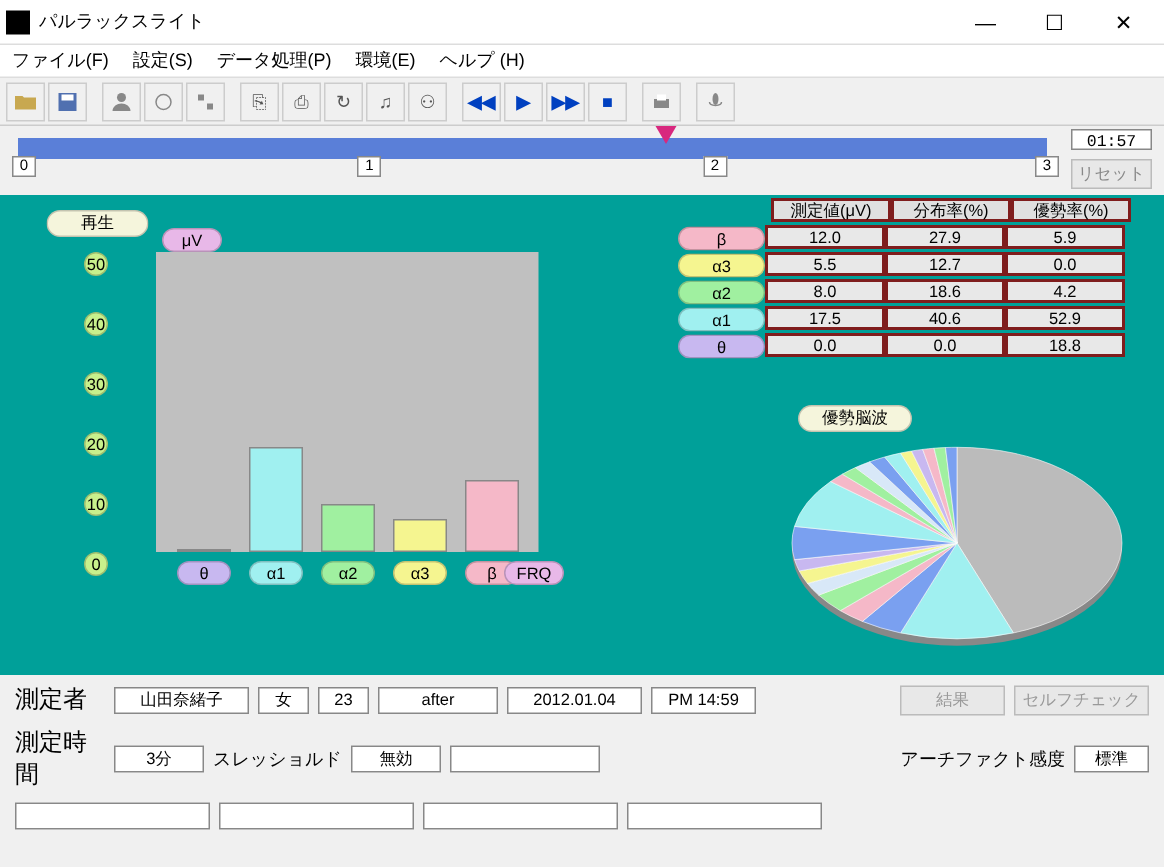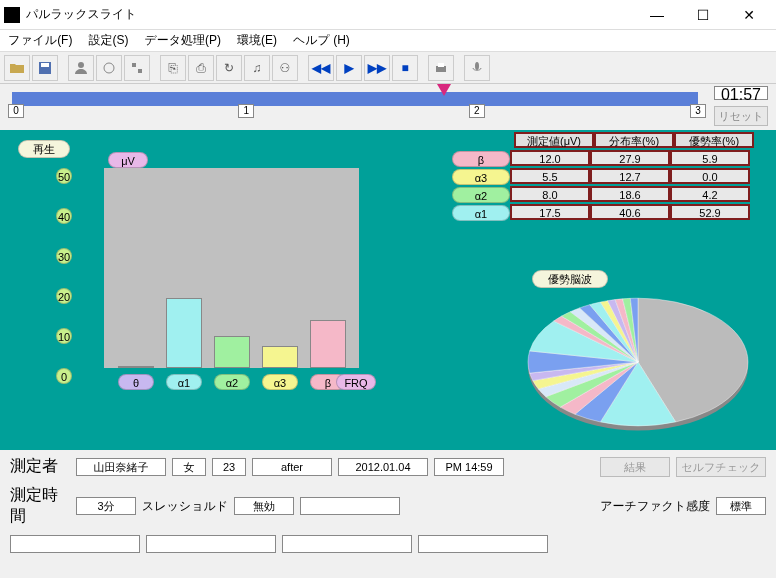--- a/index.html
+++ b/index.html
@@ -11,27 +11,27 @@
 .menubar { height: 22px; background: #fff; display: flex; align-items: center; padding: 0 4px; font-size: 12px; gap: 8px; border-bottom: 1px solid #ddd; }
 .menubar span { padding: 2px 4px; }
 .toolbar { height: 32px; background: #f0f0f0; display: flex; align-items: center; padding: 2px 4px; gap: 2px; border-bottom: 1px solid #ccc; }
 .tbtn { width: 26px; height: 26px; background: #f0f0f0; border: 1px solid #ccc; display: flex; align-items: center; justify-content: center; font-size: 12px; color: #555; }
 .tbtn.sep { border: none; width: 6px; background: transparent; }
 .tbtn svg { width: 16px; height: 16px; }
 .media-btn { color: #0040c0; font-weight: bold; }
 .progress-area { height: 46px; background: #f0f0f0; padding: 4px 8px; position: relative; }
 .progress-track { height: 14px; background: #5a7fd8; position: relative; margin: 4px 70px 0 4px; }
 .progress-marker { position: absolute; top: -8px; left: 62%; width: 0; height: 0; border-left: 7px solid transparent; border-right: 7px solid transparent; border-top: 12px solid #d8287e; }
-.time-box { position: absolute; right: 8px; top: 2px; width: 54px; height: 14px; border: 1px solid #888; background: #fff; text-align: center; font-size: 16px; line-height: 16px; }
+.time-box { position: absolute; right: 8px; top: 2px; width: 54px; height: 14px; border: 1px solid #888; background: #fff; text-align: center; font-size: 11px; line-height: 16px; font-family: Liberation Mono, monospace; }
 .reset-btn { position: absolute; right: 8px; top: 22px; width: 54px; height: 20px; border: 1px solid #bbb; background: #e8e8e8; font-size: 11px; color: #888; text-align: center; line-height: 18px; }
 .tick-row { position: absolute; left: 8px; right: 70px; top: 20px; height: 16px; }
 .tick { position: absolute; width: 16px; height: 14px; border: 1px solid #888; background: #fff; font-size: 10px; text-align: center; line-height: 12px; }
 .main { height: 320px; background: #00a099; position: relative; }
 .pill { border-radius: 10px; font-size: 11px; text-align: center; display: inline-block; line-height: 16px; border: 1px solid rgba(0,0,0,0.2); }
-.play-lbl { position: absolute; left: 18px; top: 10px; background: #f5f5dc; width: 52px; height: 18px; }
+.play-lbl { position: absolute; left: 31px; top: 10px; background: #f5f5dc; width: 68px; height: 18px; }
 .uv-lbl { position: absolute; left: 108px; top: 22px; background: #e8b8e8; width: 40px; height: 16px; }
 .ytick { position: absolute; left: 56px; background: #c8f08c; width: 16px; height: 16px; }
 .bar-area { position: absolute; left: 104px; top: 38px; width: 255px; height: 200px; background: #c0c0c0; }
 .bar { position: absolute; bottom: 0; width: 36px; border: 1px solid #888; }
 .xlabel { position: absolute; top: 244px; width: 36px; height: 16px; }
 .frq-lbl { position: absolute; left: 336px; top: 244px; background: #e8b8e8; width: 40px; height: 16px; }
 .table-area { position: absolute; right: 10px; top: 2px; width: 314px; }
 .thdr, .tcell { display: inline-block; height: 16px; font-size: 11px; text-align: center; border: 2px solid #7f1d1d; line-height: 14px; vertical-align: top; }
 .thdr { width: 80px; background: #e0e0e0; }
 .rowlbl { width: 58px; height: 16px; }
@@ -166,20 +166,21 @@
 
   <div class="table-area">
     <div style="margin-left:62px">
       <span class="thdr">測定値(μV)</span><span class="thdr">分布率(%)</span><span class="thdr">優勢率(%)</span>
     </div>
     <div id="tablerows">
         <div><span class="pill rowlbl" style="background: rgb(245, 184, 200); display: inline-block;">β</span><span class="tcell">12.0</span><span class="tcell">27.9</span><span class="tcell">5.9</span></div>
         <div><span class="pill rowlbl" style="background: rgb(245, 245, 144); display: inline-block;">α3</span><span class="tcell">5.5</span><span class="tcell">12.7</span><span class="tcell">0.0</span></div>
         <div><span class="pill rowlbl" style="background: rgb(160, 240, 160); display: inline-block;">α2</span><span class="tcell">8.0</span><span class="tcell">18.6</span><span class="tcell">4.2</span></div>
         <div><span class="pill rowlbl" style="background: rgb(160, 240, 240); display: inline-block;">α1</span><span class="tcell">17.5</span><span class="tcell">40.6</span><span class="tcell">52.9</span></div>
+        <div><span class="pill rowlbl" style="background: rgb(200, 184, 240); display: inline-block;">θ</span><span class="tcell">0.0</span><span class="tcell">0.0</span><span class="tcell">18.8</span></div>
       </div>
   </div>
 
   <div class="pill pie-title">優勢脳波</div>
   <div class="pie-area">
     <svg viewBox="0 0 240 140" width="240" height="140">
       <g transform="translate(120,70) scale(1,0.58)">
         <ellipse cx="0" cy="8" rx="110" ry="110" fill="#888"></ellipse>
         <g id="pieslices">
             <path d="M0 0 L6.735557395310443e-15 -110 A110 110 0 0 1 37.62221576582357 103.36618828644991 Z" fill="#bbb" stroke="#fff" stroke-width="0.5"></path>

